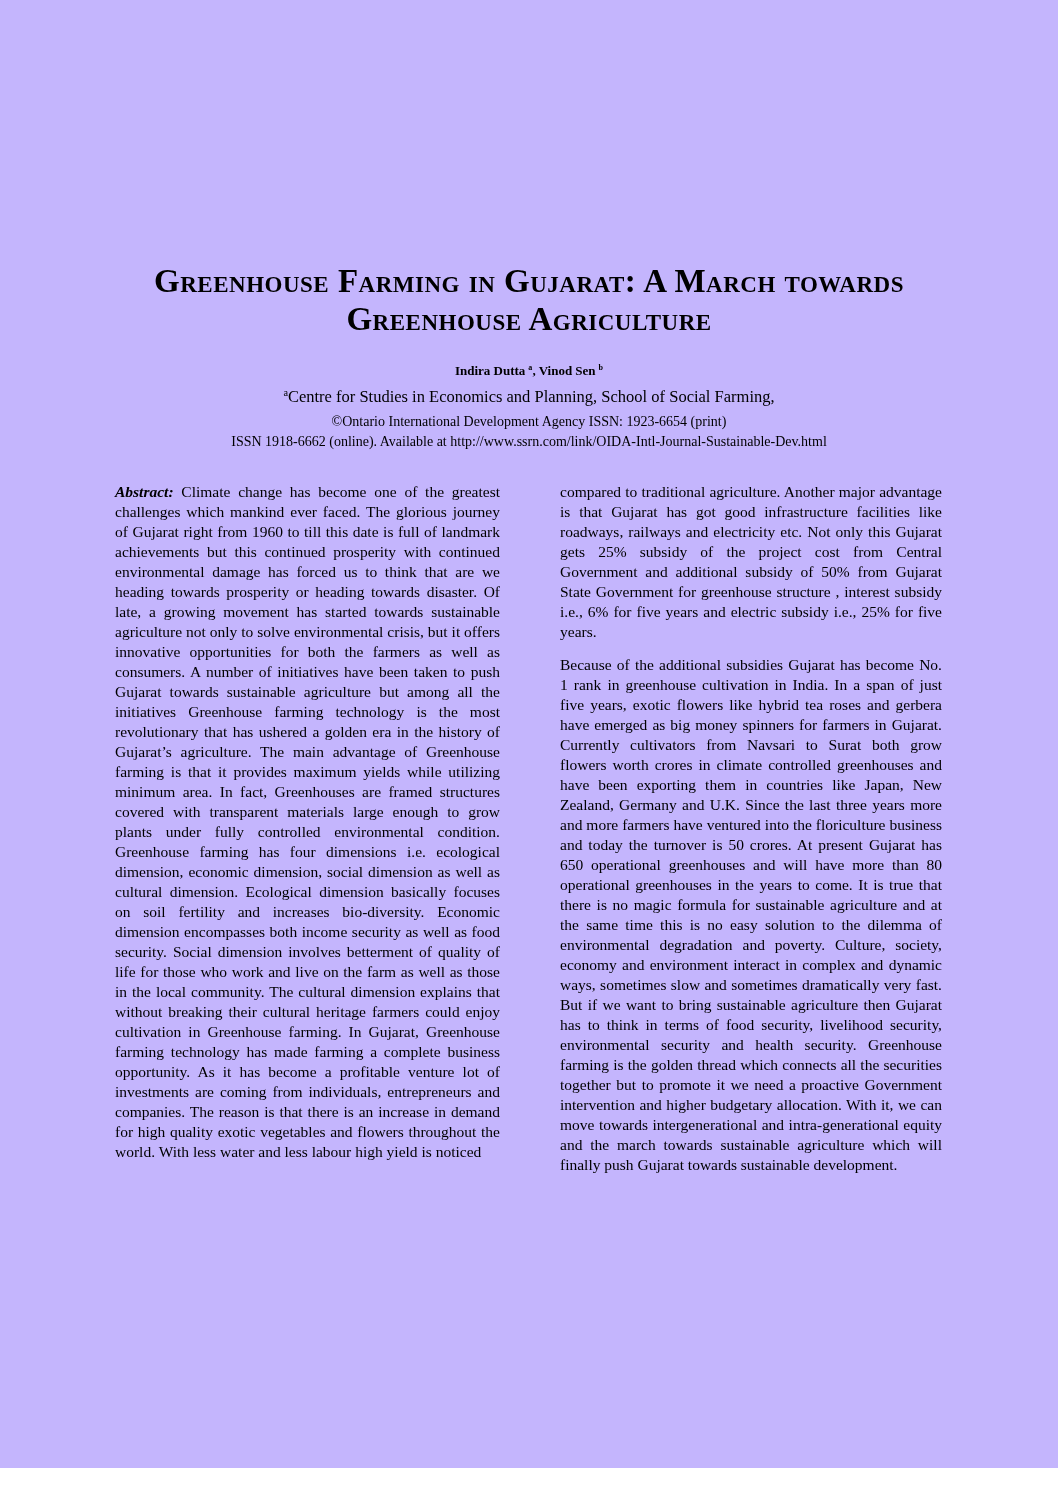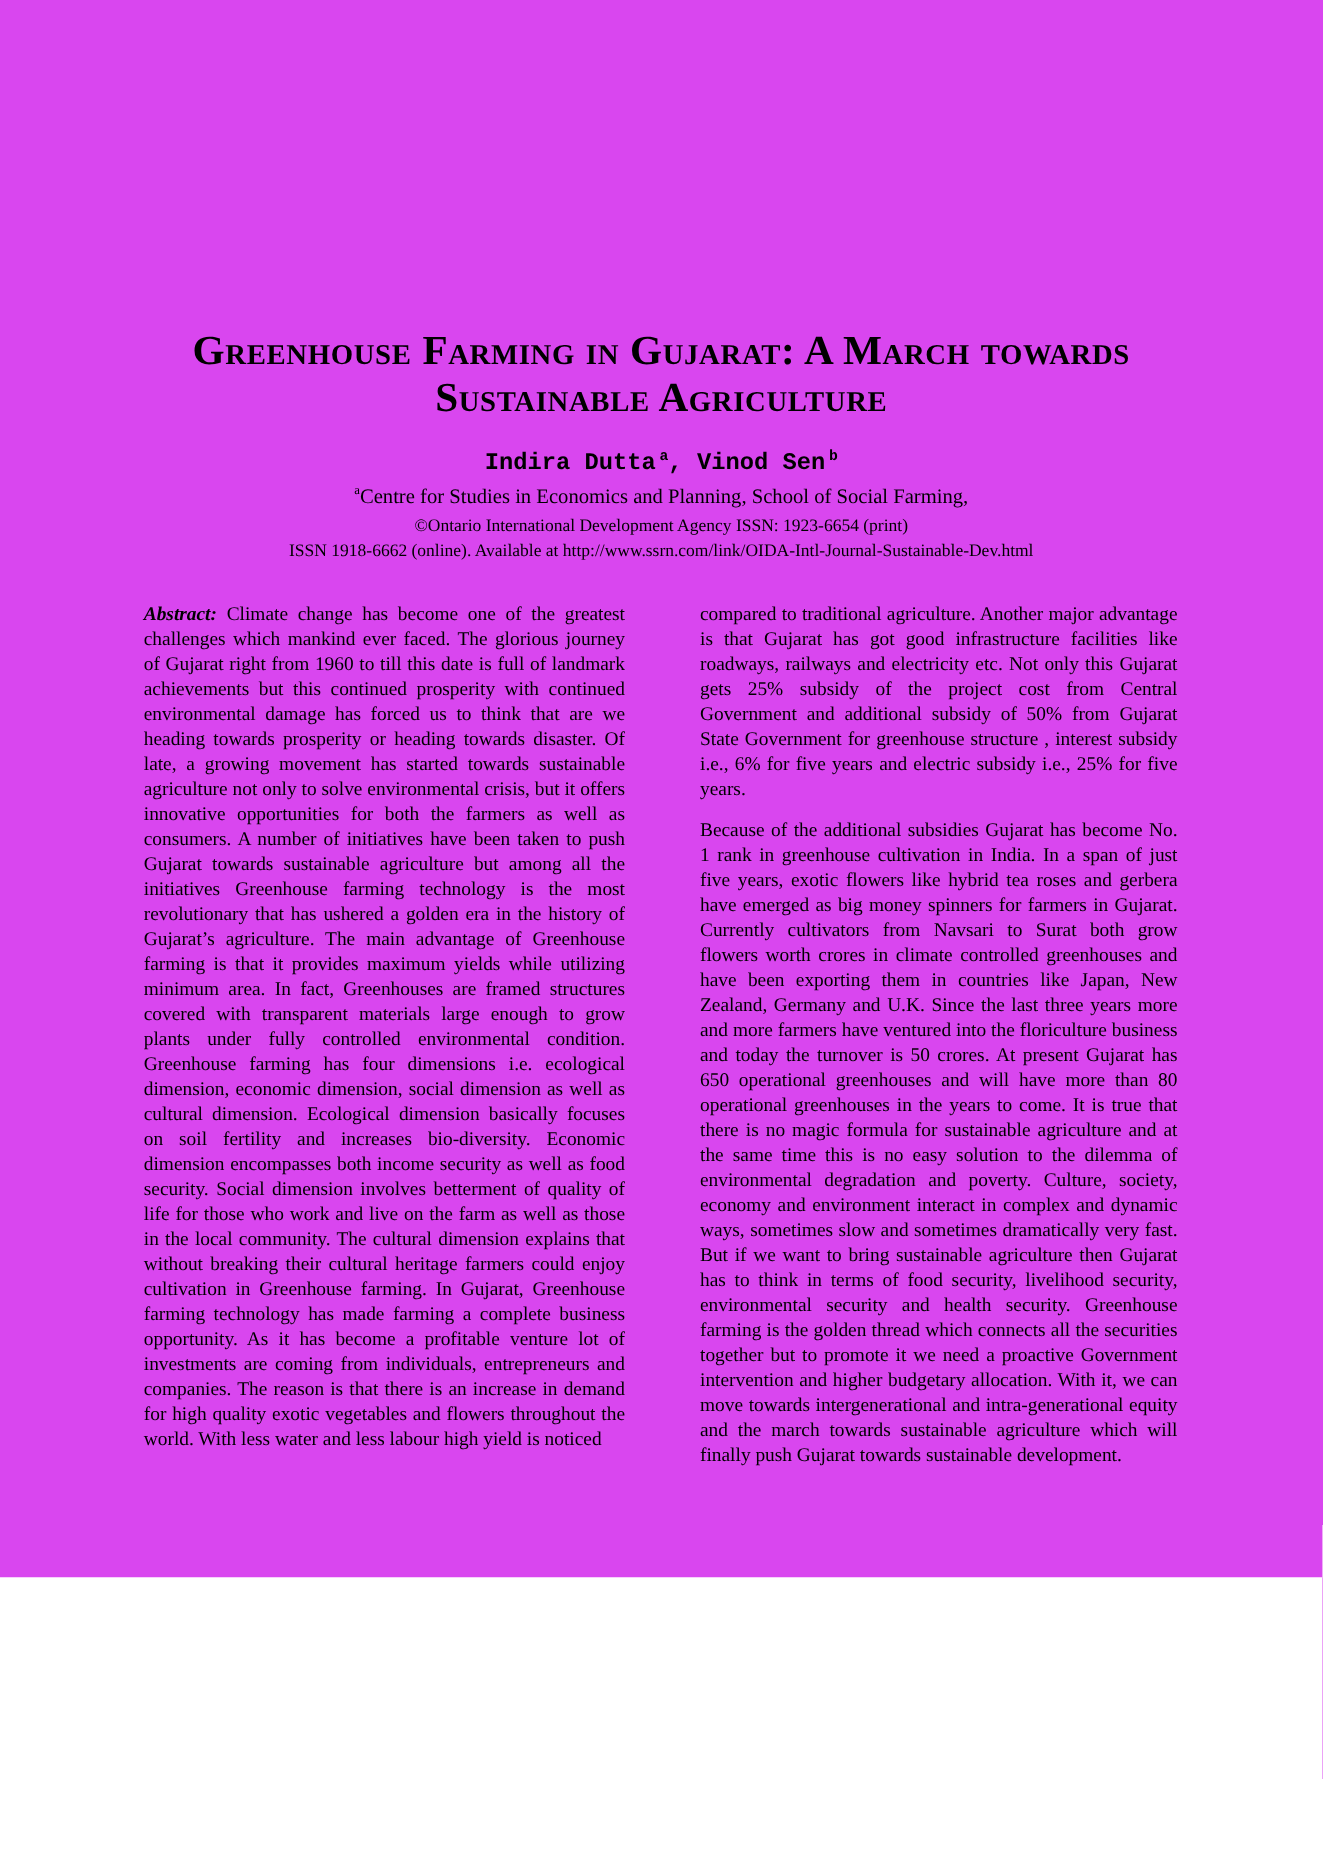--- a/index.html
+++ b/index.html
@@ -3,44 +3,43 @@
 <meta charset="utf-8">
 <style>
   html, body {
     margin: 0;
     padding: 0;
     background: #ffffff;
   }
   .page {
     position: relative;
     width: 1058px;
-    height: 1262px;
-    background: #d946ef;
+    height: 1468px;
+    background: #c4b5fd;
     color: #000000;
     font-family: "Liberation Serif", "DejaVu Serif", serif;
     overflow: hidden;
   }
   .title {
     margin: 0;
     padding-top: 262px;
     text-align: center;
     font-size: 33px;
     font-weight: bold;
     font-variant: small-caps;
     letter-spacing: 0.5px;
     line-height: 38px;
   }
   .title-line { display: block; }
   .authors {
     margin-top: 21px;
     text-align: center;
-    font-size: 19px;
+    font-size: 13px;
     font-weight: bold;
     line-height: 23px;
-    font-family: Liberation Mono, monospace;
   }
   .authors sup, .affiliation sup {
     font-size: 62%;
     vertical-align: super;
     line-height: 0;
   }
   .authors sup { margin-left: 3px; }
   .affiliation {
     margin-top: 4px;
     text-align: center;
@@ -74,21 +73,21 @@
     font-style: italic;
   }
 </style>
 </head>
 <body>
 
 <div class="page">
 
   <h1 class="title">
     <span class="title-line">Greenhouse Farming in Gujarat: A March towards</span>
-    <span class="title-line">Sustainable Agriculture</span>
+    <span class="title-line">Greenhouse Agriculture</span>
   </h1>
 
   <div class="authors"><span>Indira Dutta</span><sup>a</sup><span>, </span><span>Vinod Sen</span><sup>b</sup></div>
 
   <div class="affiliation">
     <div><sup>a</sup><span>Centre for Studies in Economics and Planning, School of Social Farming,</span></div>
   </div>
 
   <div class="issn">
     <div>©Ontario International Development Agency ISSN: 1923-6654 (print)</div>

